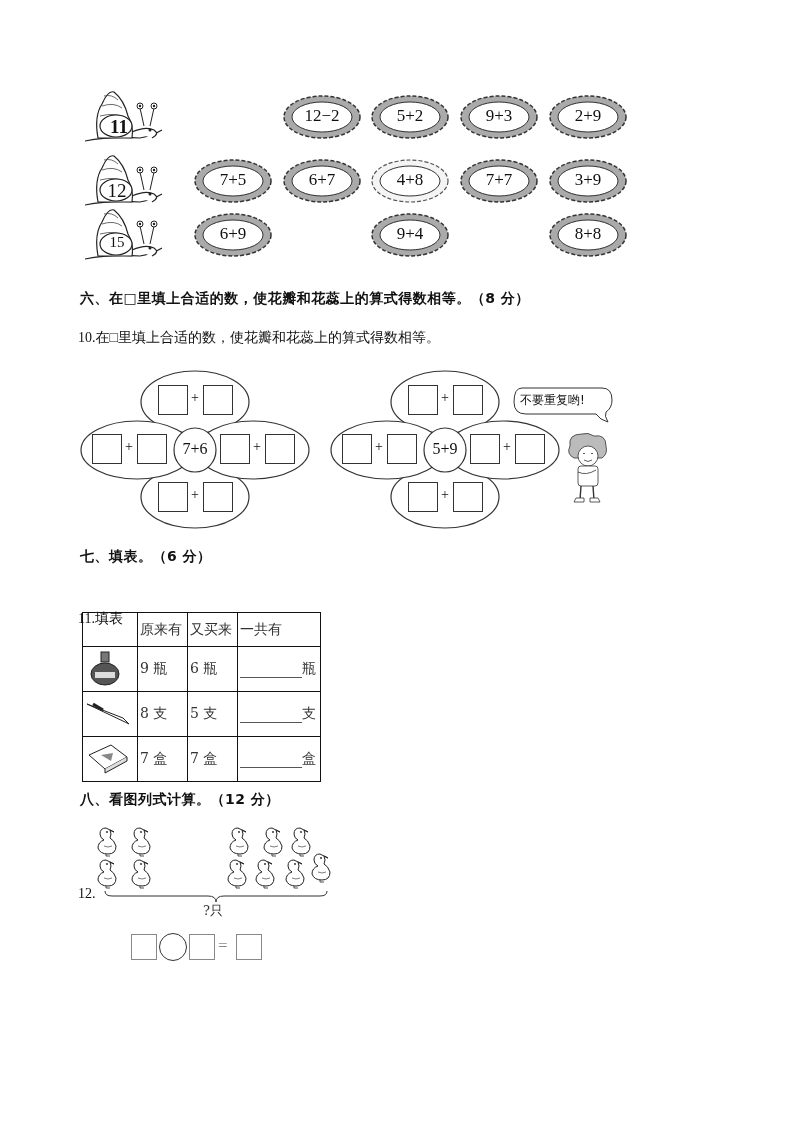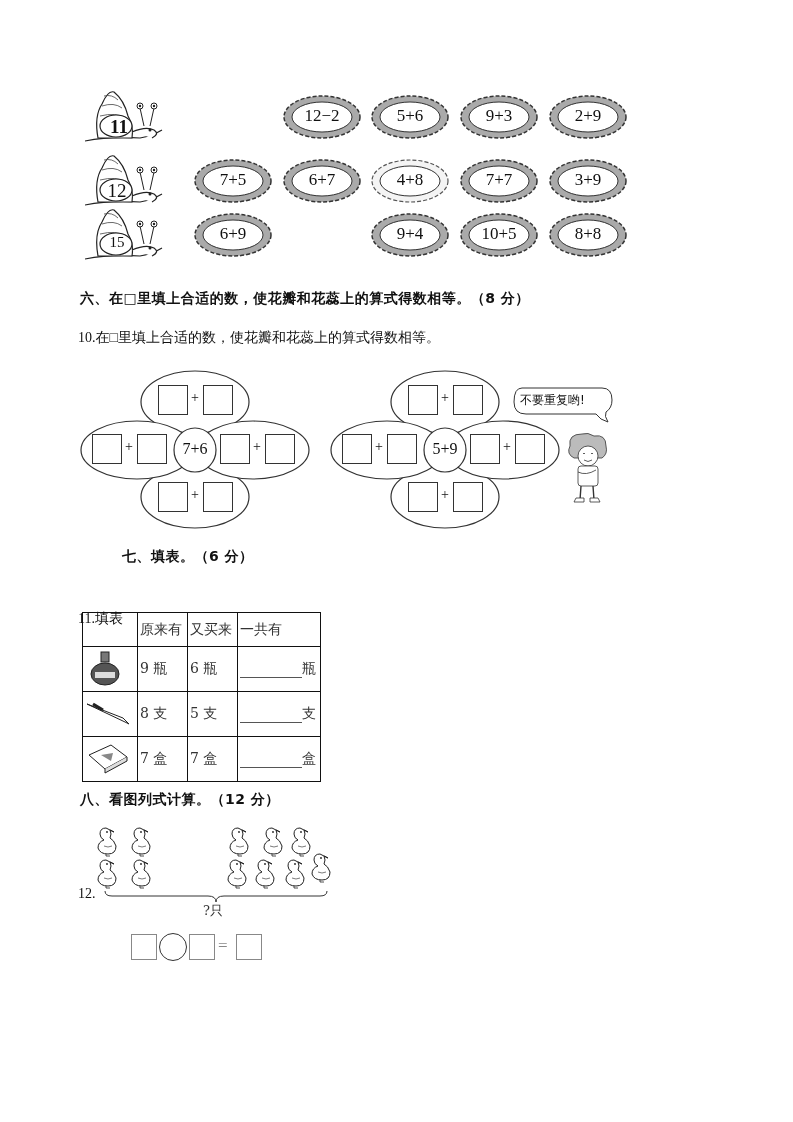--- a/index.html
+++ b/index.html
@@ -53,21 +53,21 @@
       <circle cx="70" cy="44" r="1.5" fill="#222"></circle>
     </svg>
     <div class="abs" style="left:26px;top:30px;width:22px;text-align:right;font-size:19px;font-family:'Liberation Serif',serif;font-weight:bold;">11</div>
     <div class="flower" style="left:202px;"><svg width="80" height="46" viewBox="0 0 80 46">
           <ellipse cx="40" cy="23" rx="38" ry="21" fill="#aaa" stroke="#333" stroke-dasharray="4 2" stroke-width="1.5"></ellipse>
           <ellipse cx="40" cy="23" rx="30" ry="15" fill="#fff" stroke="#333"></ellipse>
         </svg><div class="txt">12−2</div></div>
     <div class="flower" style="left:290px;"><svg width="80" height="46" viewBox="0 0 80 46">
           <ellipse cx="40" cy="23" rx="38" ry="21" fill="#aaa" stroke="#333" stroke-dasharray="4 2" stroke-width="1.5"></ellipse>
           <ellipse cx="40" cy="23" rx="30" ry="15" fill="#fff" stroke="#333"></ellipse>
-        </svg><div class="txt">5+6</div></div>
+        </svg><div class="txt">5+2</div></div>
     <div class="flower" style="left:379px;"><svg width="80" height="46" viewBox="0 0 80 46">
           <ellipse cx="40" cy="23" rx="38" ry="21" fill="#aaa" stroke="#333" stroke-dasharray="4 2" stroke-width="1.5"></ellipse>
           <ellipse cx="40" cy="23" rx="30" ry="15" fill="#fff" stroke="#333"></ellipse>
         </svg><div class="txt">9+3</div></div>
     <div class="flower" style="left:468px;"><svg width="80" height="46" viewBox="0 0 80 46">
           <ellipse cx="40" cy="23" rx="38" ry="21" fill="#aaa" stroke="#333" stroke-dasharray="4 2" stroke-width="1.5"></ellipse>
           <ellipse cx="40" cy="23" rx="30" ry="15" fill="#fff" stroke="#333"></ellipse>
         </svg><div class="txt">2+9</div></div>
   </div>
 
@@ -124,24 +124,20 @@
     </svg>
     <div class="abs" style="left:26px;top:30px;width:22px;text-align:center;font-size:15px;font-family:'Liberation Serif',serif;">15</div>
     <div class="flower" style="left:113px;"><svg width="80" height="46" viewBox="0 0 80 46">
           <ellipse cx="40" cy="23" rx="38" ry="21" fill="#aaa" stroke="#333" stroke-dasharray="4 2" stroke-width="1.5"></ellipse>
           <ellipse cx="40" cy="23" rx="30" ry="15" fill="#fff" stroke="#333"></ellipse>
         </svg><div class="txt">6+9</div></div>
     <div class="flower" style="left:290px;"><svg width="80" height="46" viewBox="0 0 80 46">
           <ellipse cx="40" cy="23" rx="38" ry="21" fill="#aaa" stroke="#333" stroke-dasharray="4 2" stroke-width="1.5"></ellipse>
           <ellipse cx="40" cy="23" rx="30" ry="15" fill="#fff" stroke="#333"></ellipse>
         </svg><div class="txt">9+4</div></div>
-    <div class="flower" style="left:379px;"><svg width="80" height="46" viewBox="0 0 80 46">
-          <ellipse cx="40" cy="23" rx="38" ry="21" fill="#aaa" stroke="#333" stroke-dasharray="4 2" stroke-width="1.5"></ellipse>
-          <ellipse cx="40" cy="23" rx="30" ry="15" fill="#fff" stroke="#333"></ellipse>
-        </svg><div class="txt">10+5</div></div>
     <div class="flower" style="left:468px;"><svg width="80" height="46" viewBox="0 0 80 46">
           <ellipse cx="40" cy="23" rx="38" ry="21" fill="#aaa" stroke="#333" stroke-dasharray="4 2" stroke-width="1.5"></ellipse>
           <ellipse cx="40" cy="23" rx="30" ry="15" fill="#fff" stroke="#333"></ellipse>
         </svg><div class="txt">8+8</div></div>
   </div>
 </div>
 
 <div class="section-title" style="top:290px;">六、在□里填上合适的数，使花瓣和花蕊上的算式得数相等。（8 分）</div>
 <div class="question" style="top:329px;">10.在□里填上合适的数，使花瓣和花蕊上的算式得数相等。</div>
 
@@ -208,21 +204,21 @@
 <svg class="abs" style="left:562px;top:432px;" width="50" height="75" viewBox="0 0 50 75">
   <path d="M8 14 Q6 2 20 2 Q26 0 32 4 Q44 2 44 14 Q46 22 40 26 L12 26 Q4 22 8 14 Z" fill="#bbb" stroke="#333" stroke-width="0.8"></path>
   <circle cx="26" cy="24" r="10" fill="#fff" stroke="#333" stroke-width="0.8"></circle>
   <path d="M21 22 Q22 20 23 22 M29 22 Q30 20 31 22 M22 28 Q26 31 30 28" fill="none" stroke="#333" stroke-width="0.8"></path>
   <rect x="16" y="34" width="20" height="20" rx="3" fill="#fff" stroke="#333" stroke-width="0.8"></rect>
   <path d="M16 40 Q24 44 34 38" fill="none" stroke="#333" stroke-width="0.8"></path>
   <path d="M19 54 L18 68 M31 54 L32 68" stroke="#333" stroke-width="1.4"></path>
   <path d="M12 70 L22 70 L22 66 L14 66 Z M28 70 L38 70 L36 66 L28 66 Z" fill="#fff" stroke="#333" stroke-width="0.8"></path>
 </svg>
 
-<div class="section-title" style="top:548px;margin-left:42px;">七、填表。（6 分）</div>
+<div class="section-title" style="top:548px;">七、填表。（6 分）</div>
 <div class="question" style="top:610px;">11.填表</div>
 
 <table class="fill">
   <tbody>
       <tr>
     <td style="width:52px;"></td>
     <td style="width:47px;">原来有</td>
     <td style="width:47px;">又买来</td>
     <td style="width:80px;">一共有</td>
   </tr>

